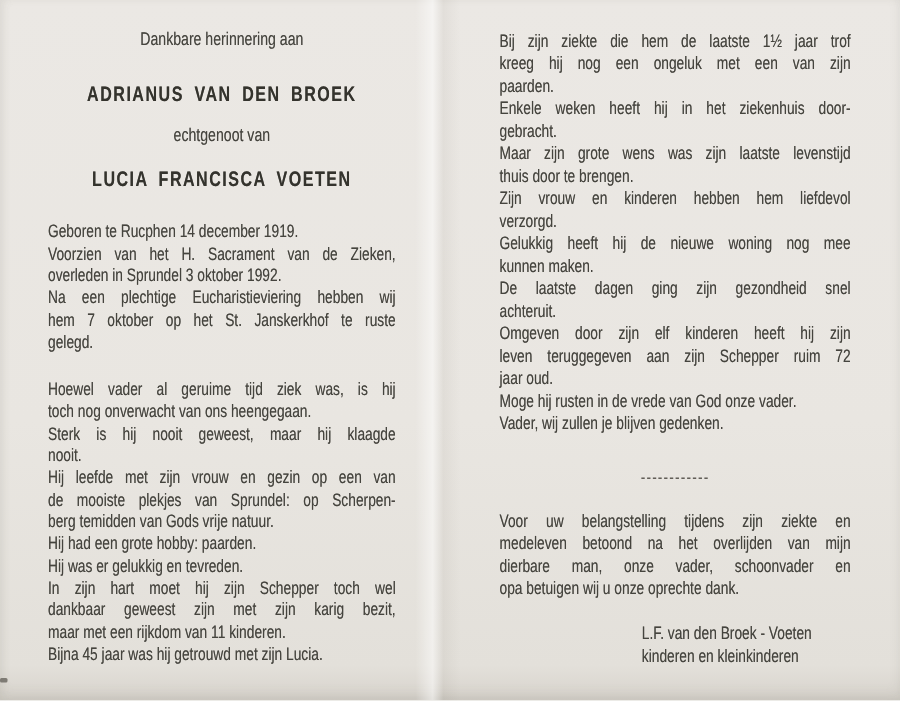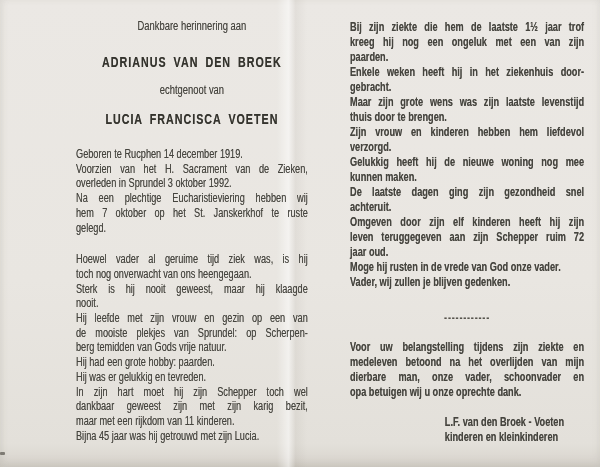--- a/index.html
+++ b/index.html
@@ -15,22 +15,22 @@
   .fold {
     position: absolute; left: 277px; top: 0; width: 30px; height: 100%;
     background: linear-gradient(90deg, rgba(255,255,255,0) 0%, rgba(255,255,255,.5) 38%, rgba(120,112,100,.08) 62%, rgba(255,255,255,0) 100%);
     pointer-events: none;
   }
   .artifact {
     position: absolute; left: 0; top: 452px; width: 5px; height: 3px;
     background: #6e6b64; border-radius: 1px; opacity: .85;
   }
   .page { position: absolute; top: 0; color: var(--ink, #45443e); }
-  .page-left  { left: 32px;  width: 232px; margin-left: 44px; }
-  .page-right { left: 350px; width: 234px; font-weight: bold; }
+  .page-left  { left: 32px;  width: 232px; }
+  .page-right { left: 333px; width: 234px; }
   .scale { transform: scaleX(0.765); transform-origin: left top; }
   .page-left  .scale { width: 303px; }
   .page-right .scale { width: 306px; }
 
   .body-text { font-size: 12px; }
   .page-left  .body-text .line { line-height: 14.7px; }
   .page-right .body-text .line { line-height: 15px; }
   .line {
     text-align: justify; text-align-last: justify;
     text-shadow: 0 0 .5px rgba(69,68,62,.55);

